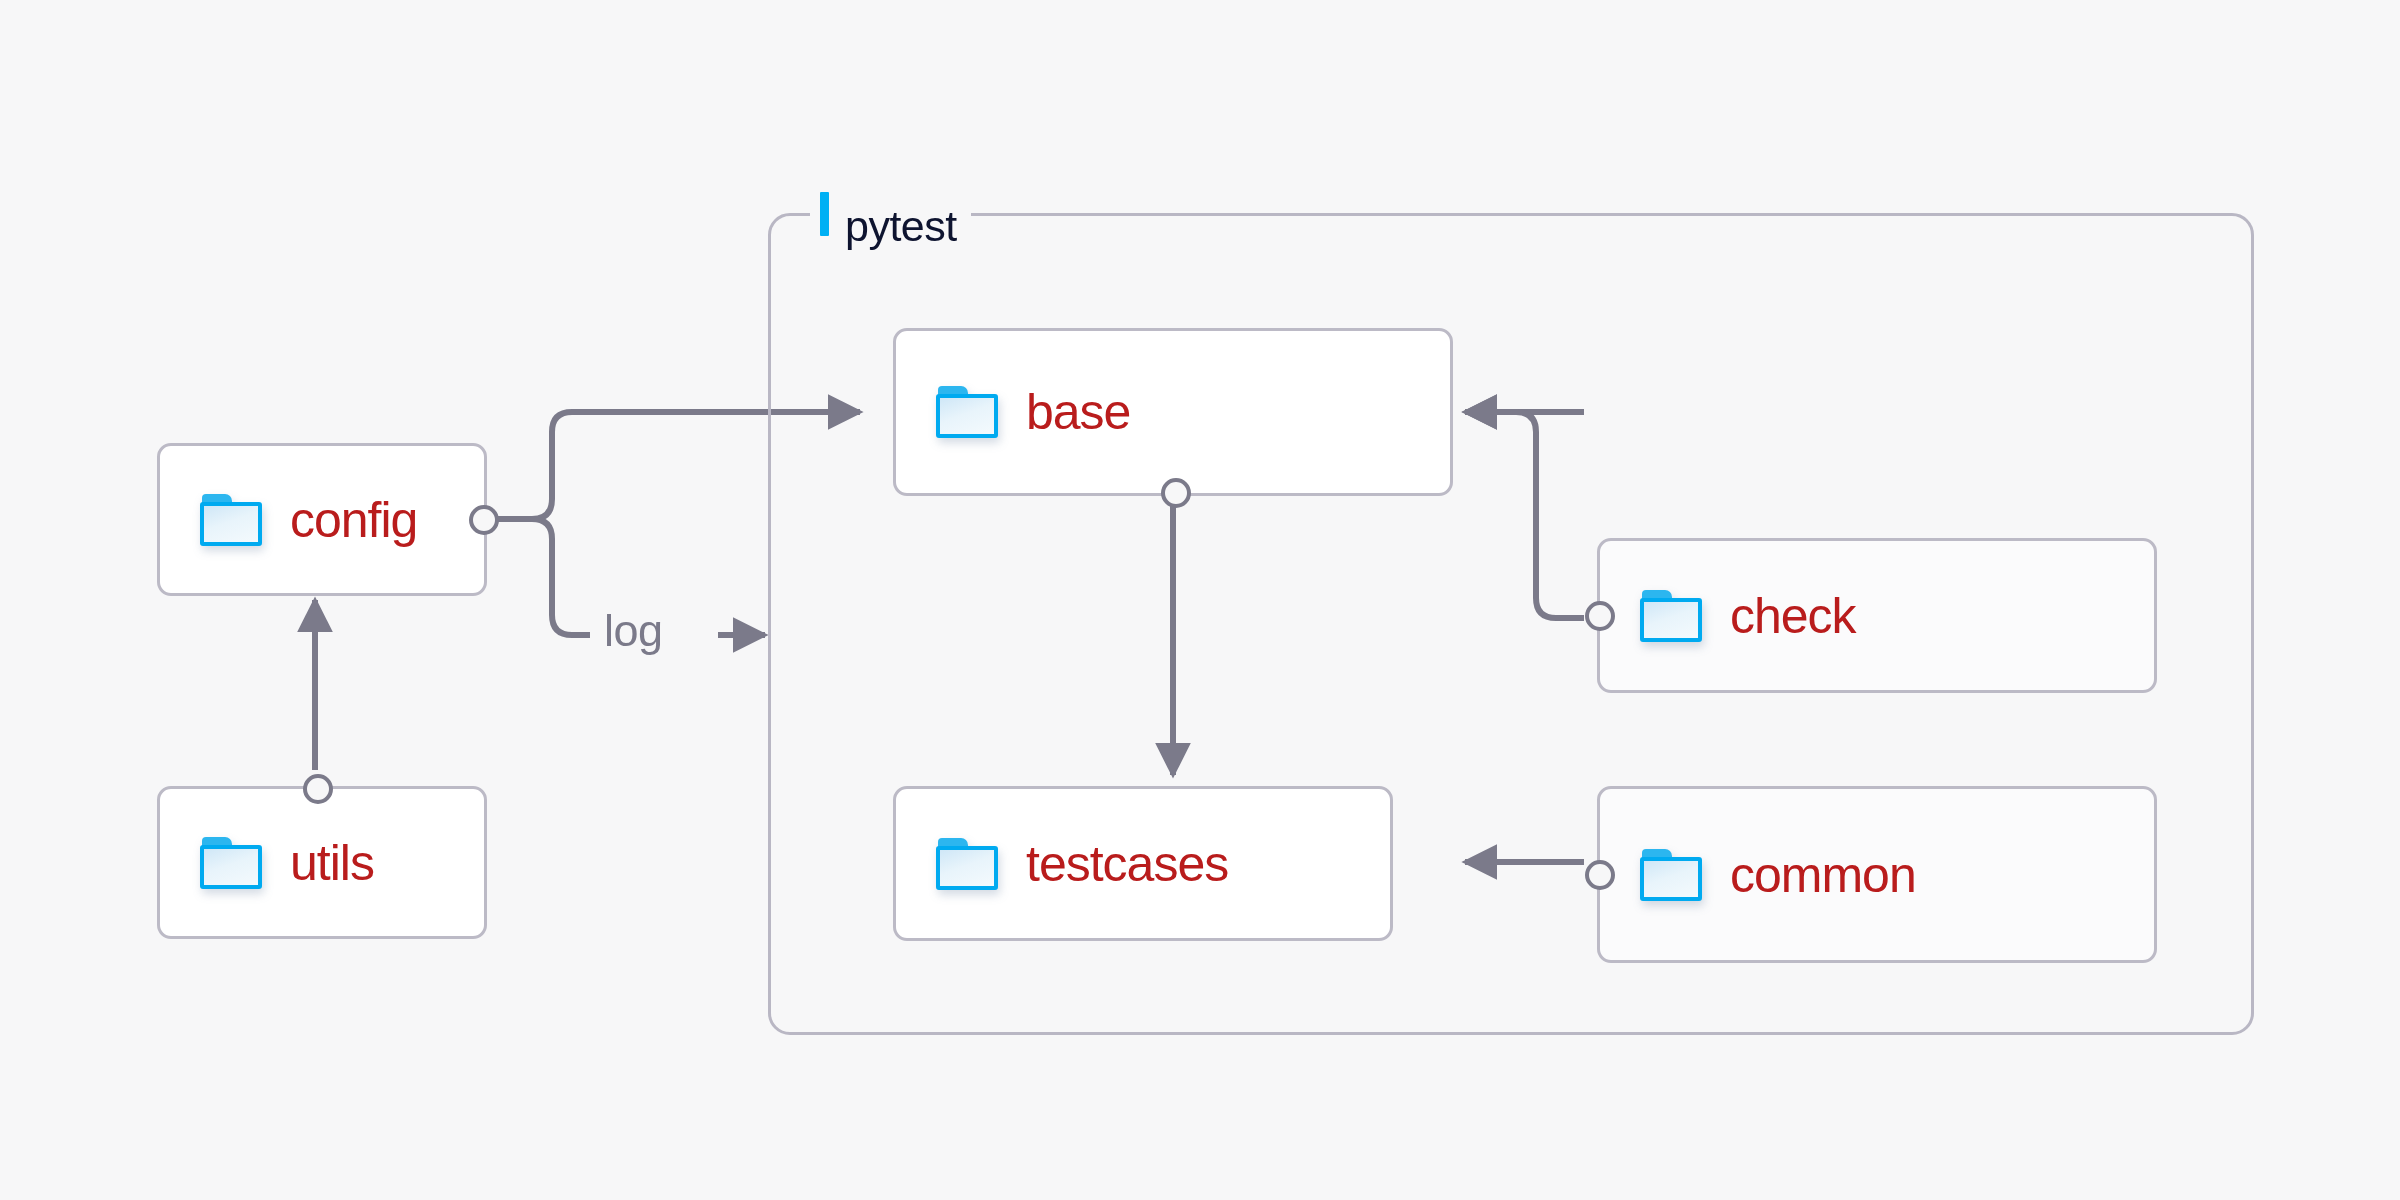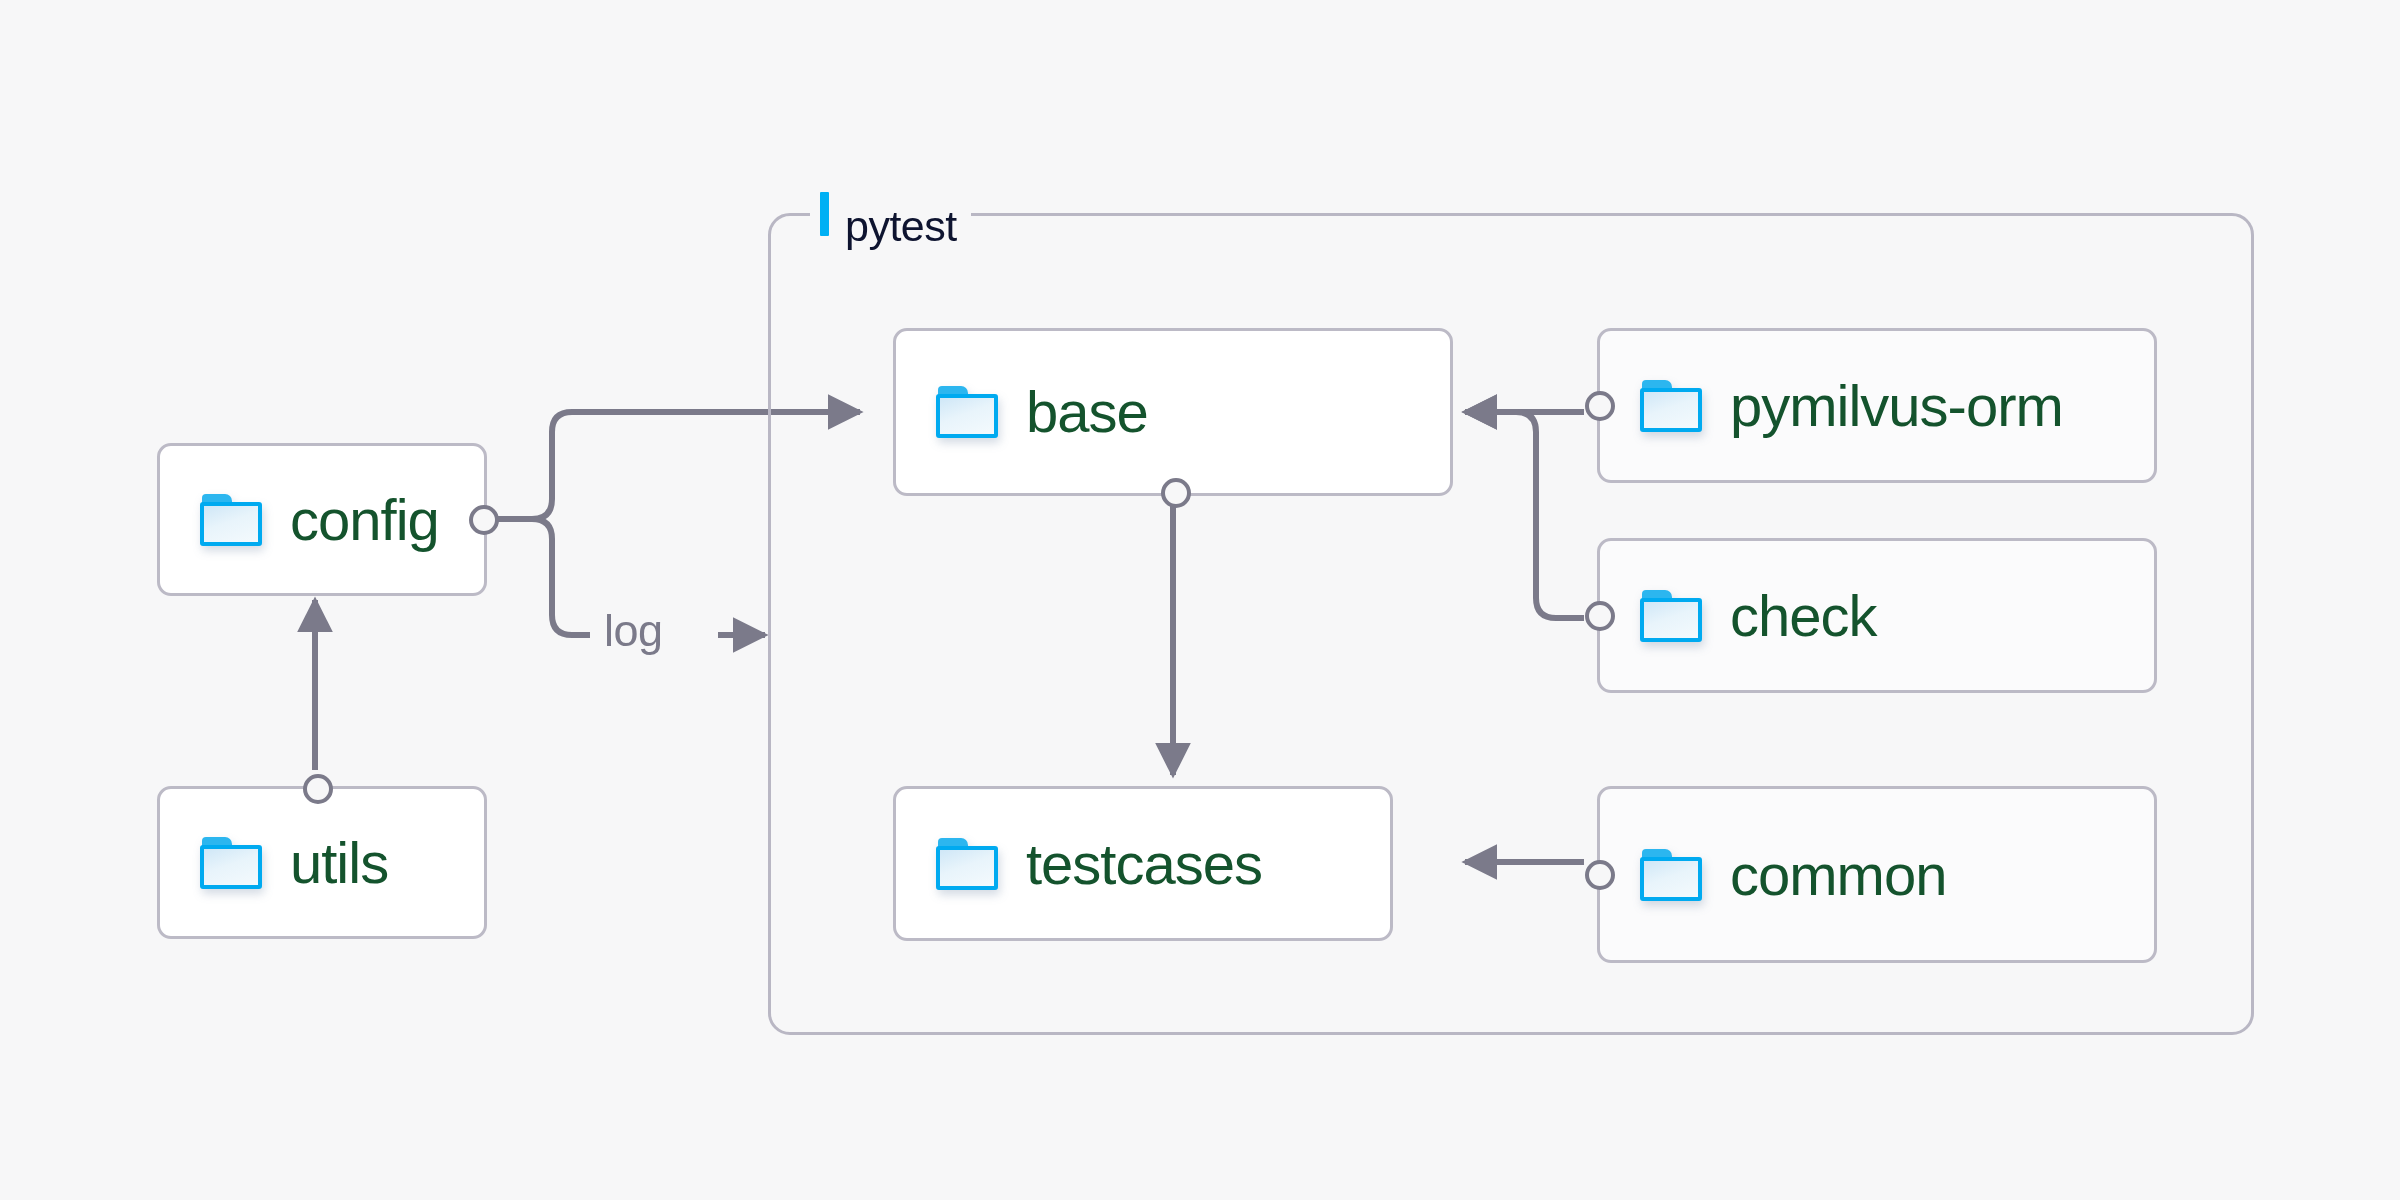--- a/index.html
+++ b/index.html
@@ -65,22 +65,22 @@
     border-radius: 14px;
     background: #ffffff;
     display: flex;
     align-items: center;
     padding-left: 40px;
     gap: 28px;
   }
   .node.tinted { background: #fbfbfc; }
 
   .node-label {
-    font-size: 58px;
-    color: #14532d;
+    font-size: 50px;
+    color: #b91c1c;
     letter-spacing: -1px;
     white-space: nowrap;
     line-height: 1;
   }
 
   
   .folder-icon {
     position: relative;
     width: 62px;
     height: 52px;
@@ -194,28 +194,20 @@
   </div>
 
   <div class="node" style="left:893px; top:786px; width:500px; height:155px;">
     <span class="folder-icon">
       <span class="folder-tab"></span>
         <span class="folder-body"></span>
     </span>
     <span class="node-label">testcases</span>
   </div>
 
-  <div class="node tinted" style="left:1597px; top:328px; width:560px; height:155px;">
-    <span class="folder-icon">
-      <span class="folder-tab"></span>
-        <span class="folder-body"></span>
-    </span>
-    <span class="node-label">pymilvus-orm</span>
-    <span class="port" style="left:-15px; top:50%; margin-top:-15px;"></span>
-  </div>
 
   <div class="node tinted" style="left:1597px; top:538px; width:560px; height:155px;">
     <span class="folder-icon">
       <span class="folder-tab"></span>
         <span class="folder-body"></span>
     </span>
     <span class="node-label">check</span>
     <span class="port" style="left:-15px; top:50%; margin-top:-15px;"></span>
   </div>
 

